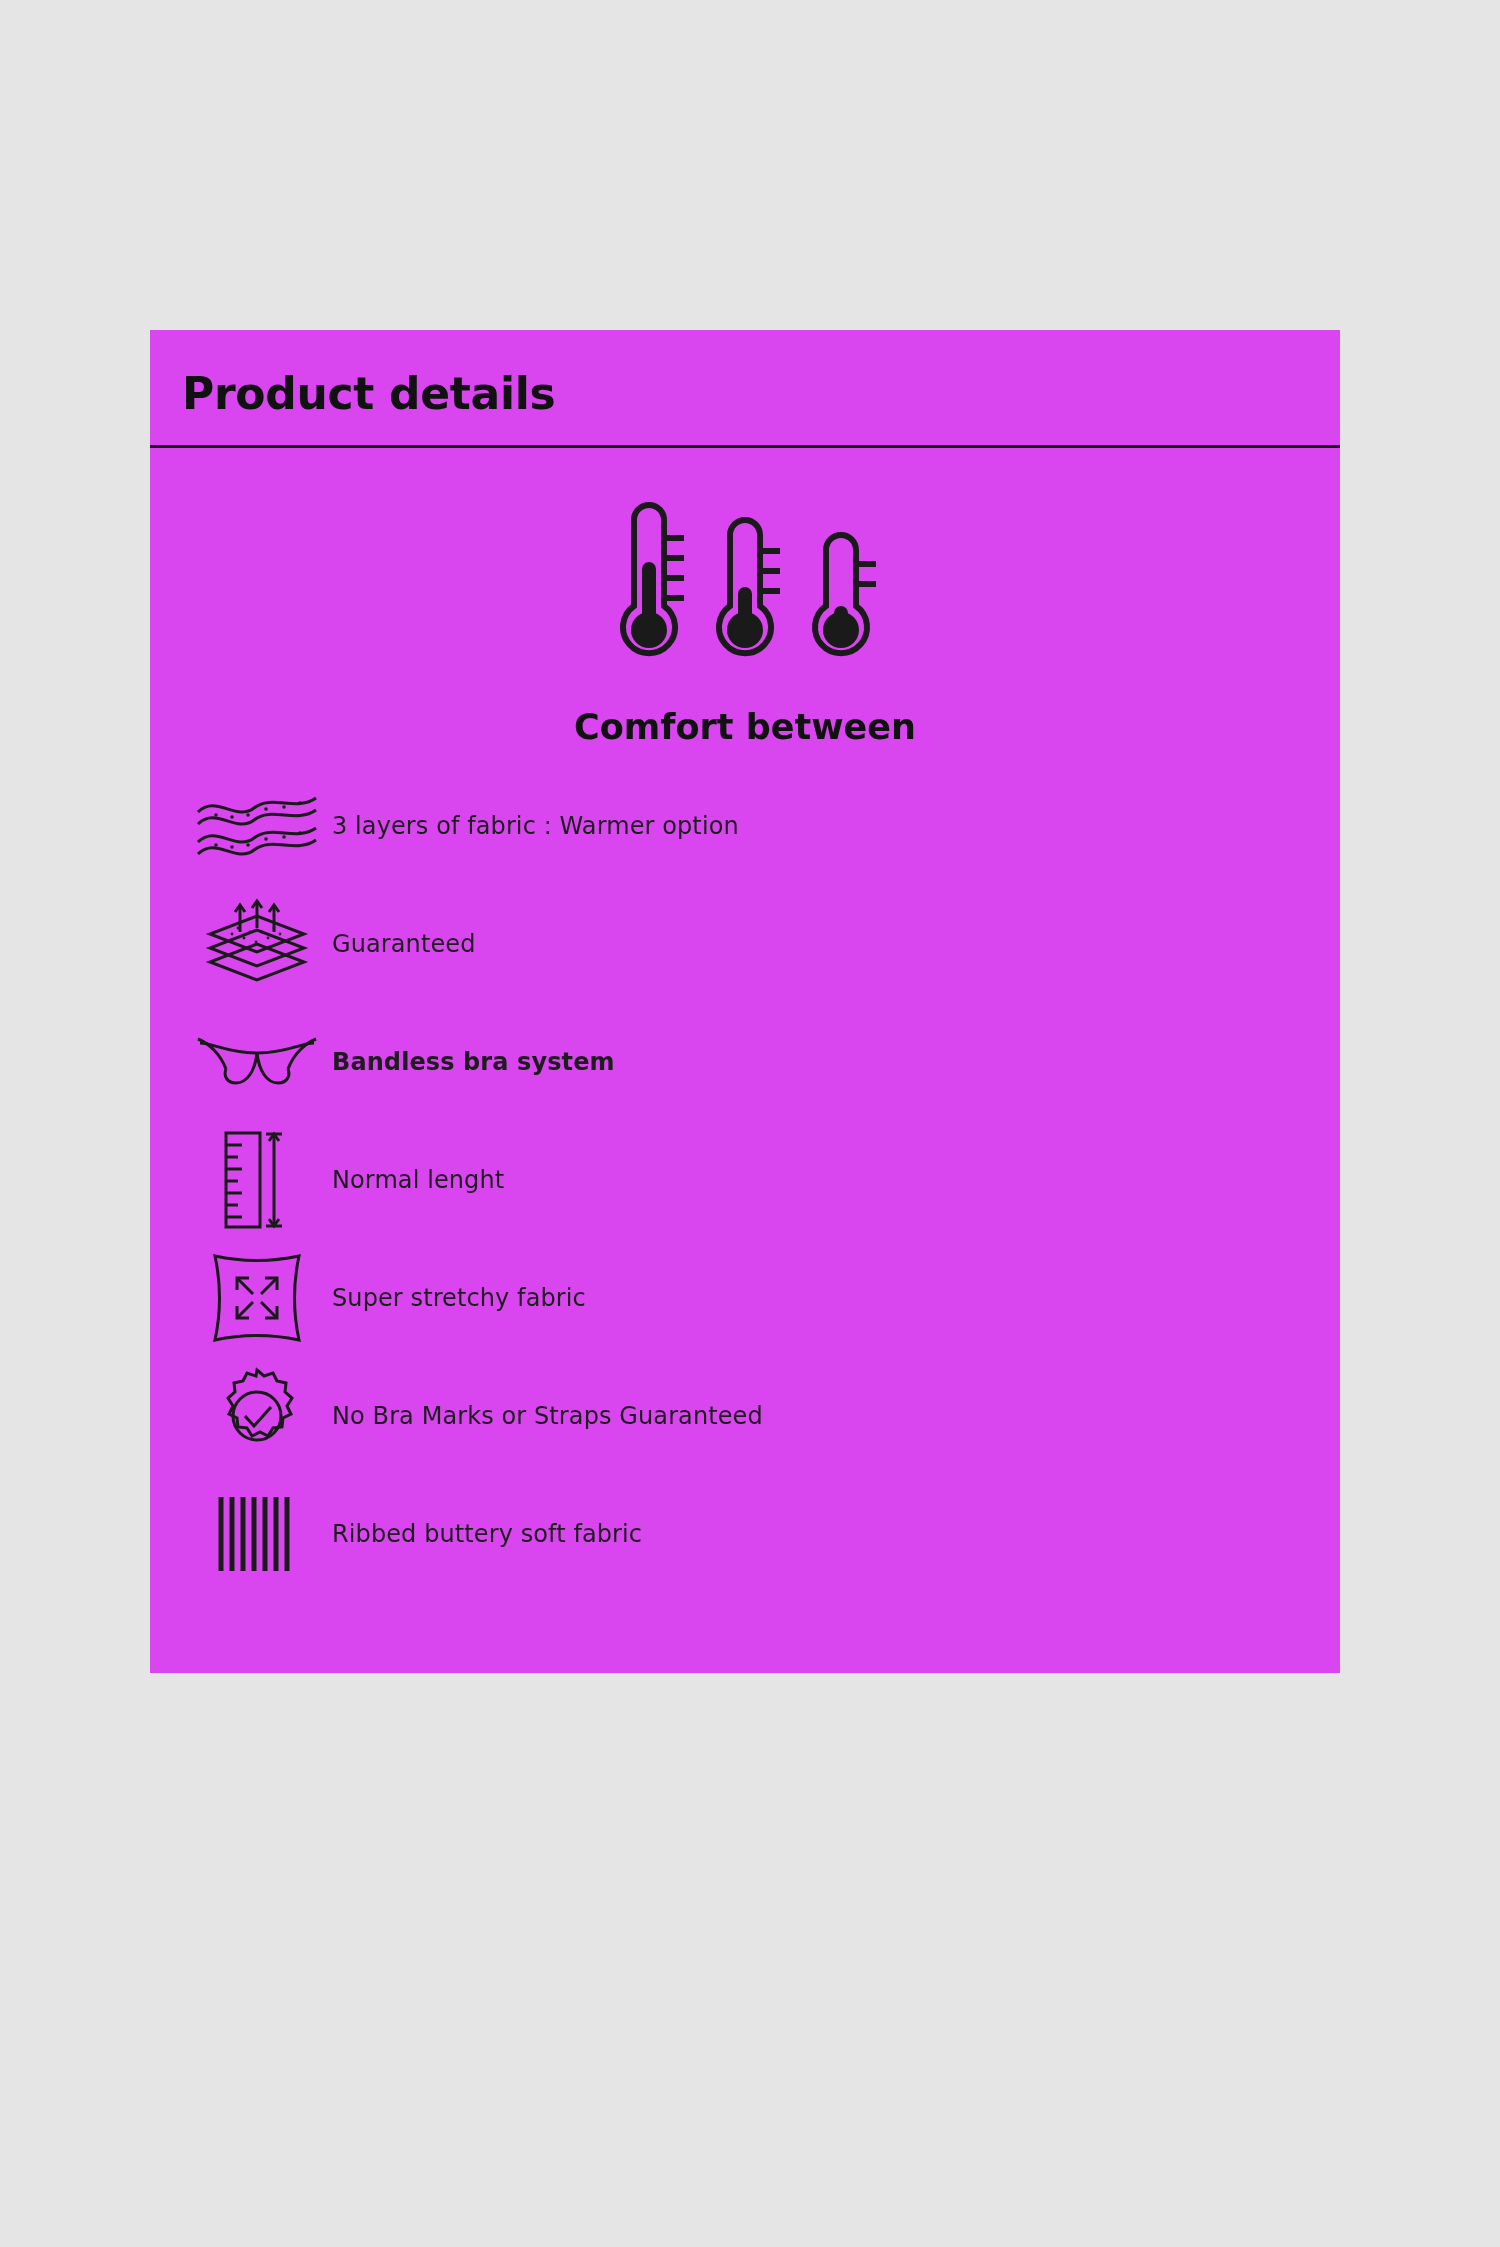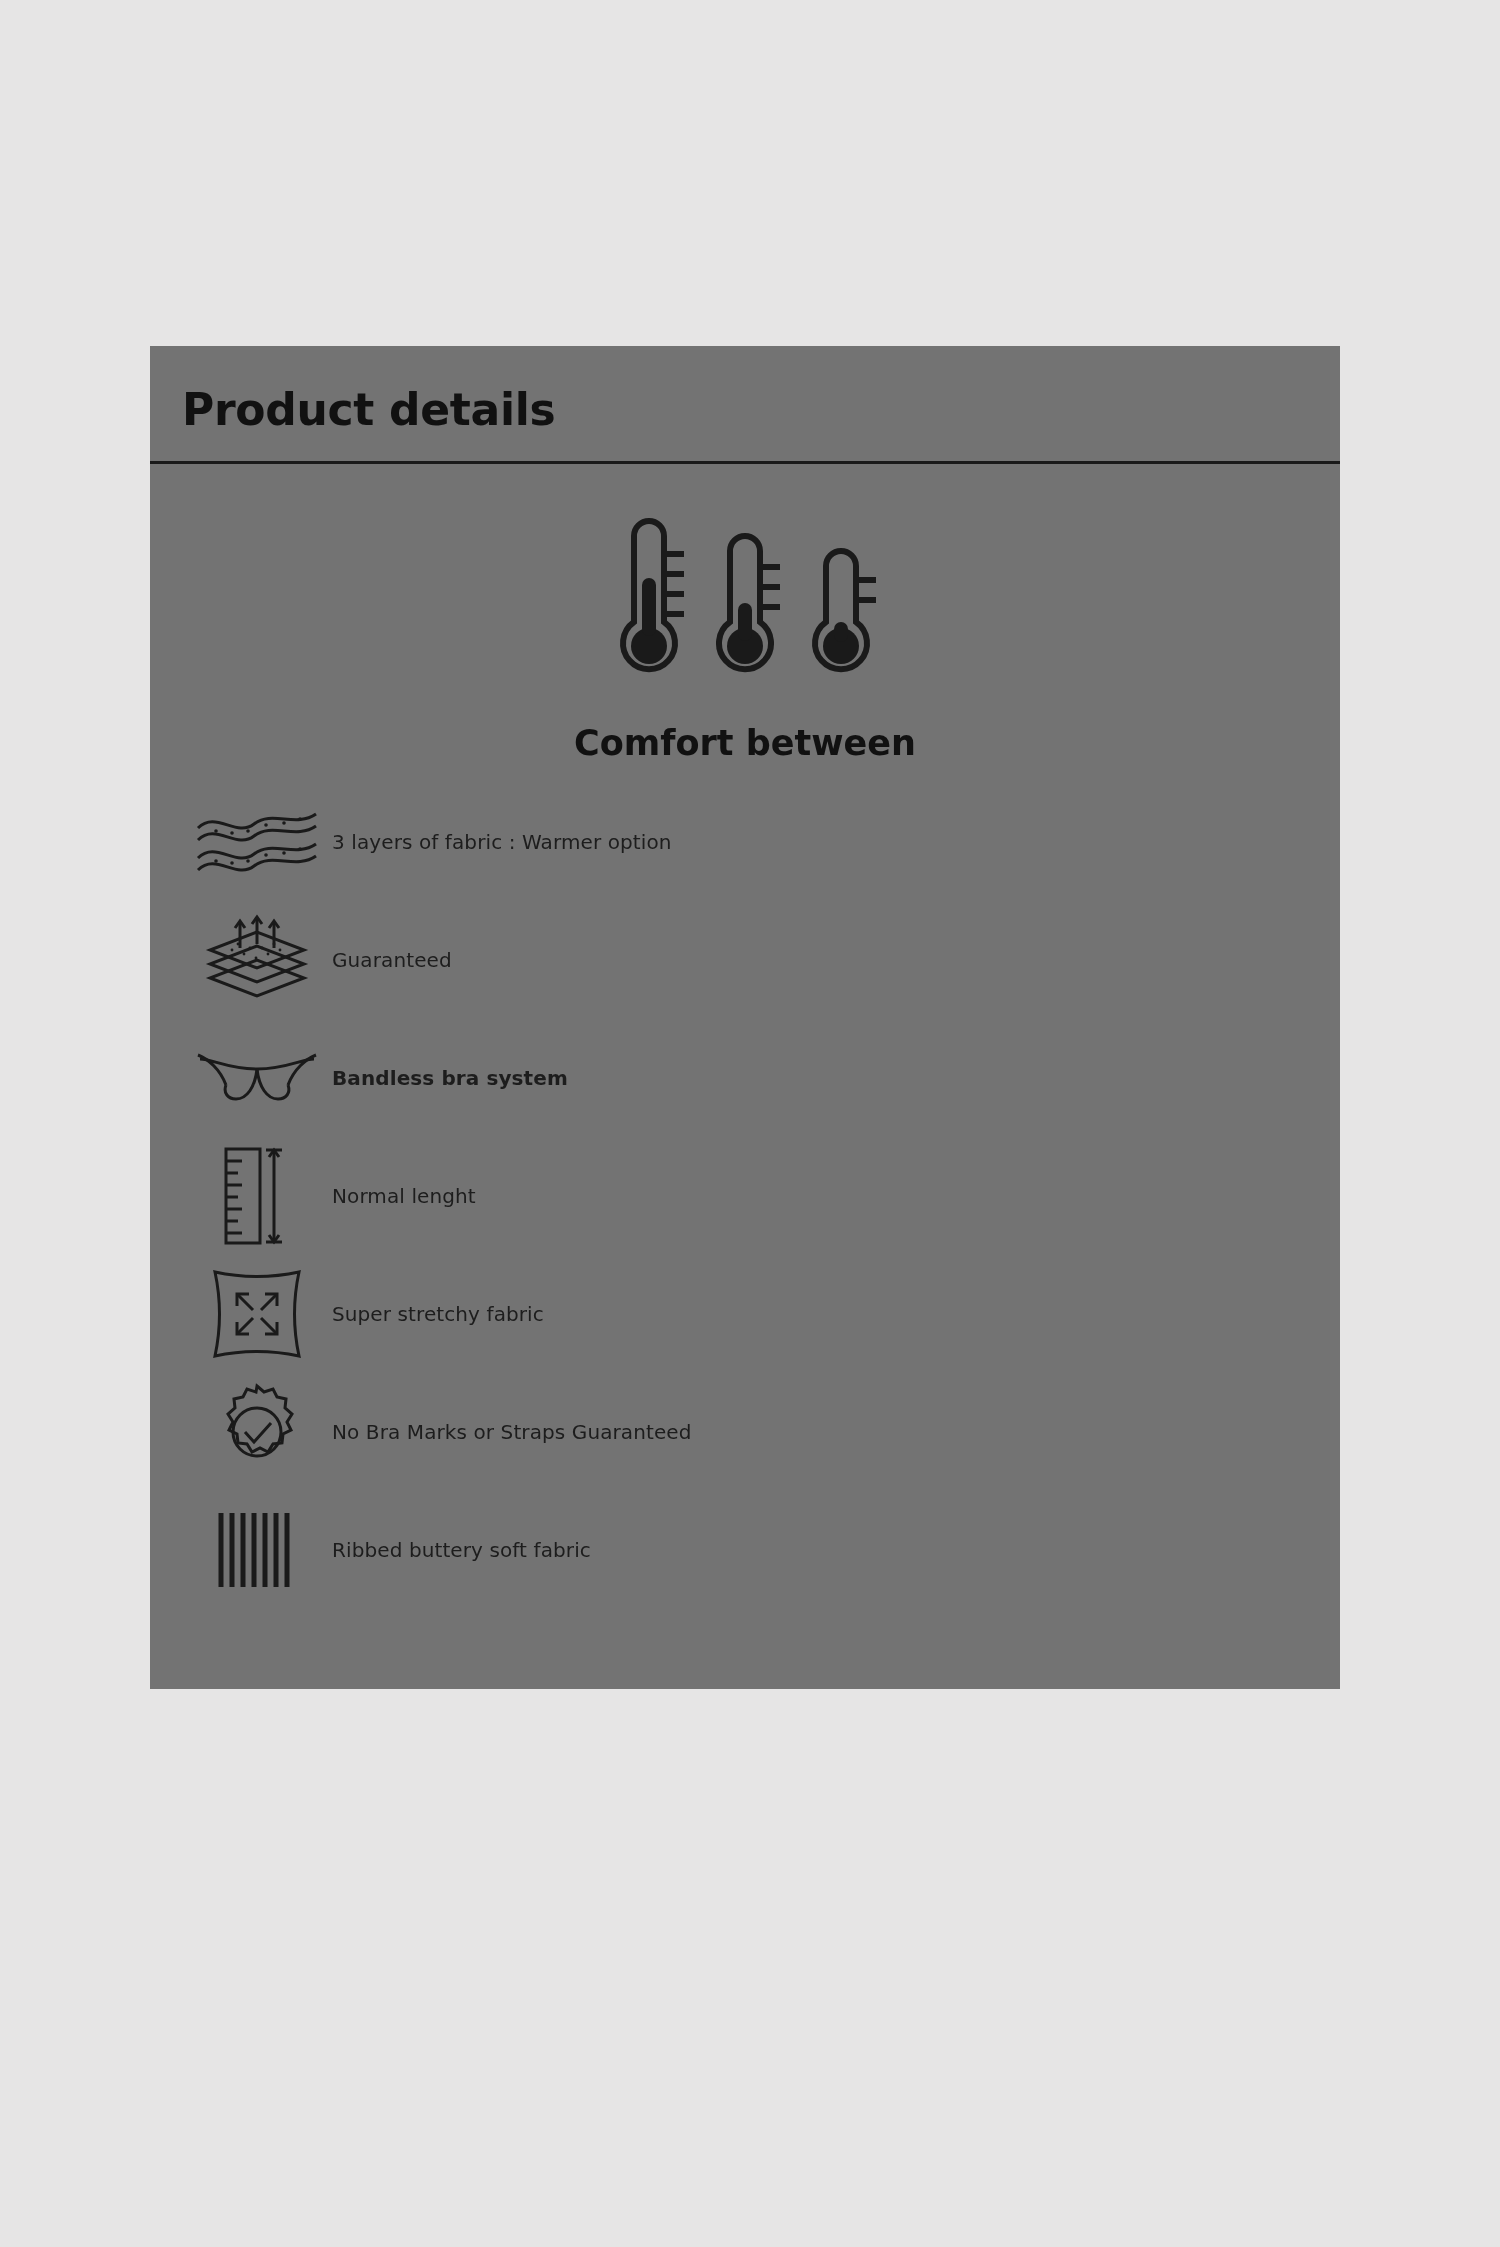--- a/index.html
+++ b/index.html
@@ -15,23 +15,23 @@
     overflow: hidden;
   }
   .page {
     position: relative;
     width: 1500px;
     height: 2247px;
   }
   .panel {
     position: absolute;
     left: 150px;
-    top: 346px;
+    top: 330px;
     width: 1190px;
-    background: #737373;
+    background: #d946ef;
     padding: 0;
   }
   .title {
     font-size: 44px;
     font-weight: bold;
     letter-spacing: -0.3px;
     padding: 38px 0 0 32px;
     margin: 0;
     color: #111;
   }
@@ -82,21 +82,21 @@
     padding-left: 32px;
   }
   .tech-icon {
     width: 150px;
     min-width: 150px;
     display: flex;
     align-items: center;
     justify-content: center;
   }
   .tech-label {
-    font-size: 20px;
+    font-size: 24px;
     color: #1d1d1d;
     letter-spacing: 0.1px;
   }
   .tech-label.bold {
     font-weight: bold;
     text-align: center;
   }
   svg { display: block; }
 </style>
 </head>

